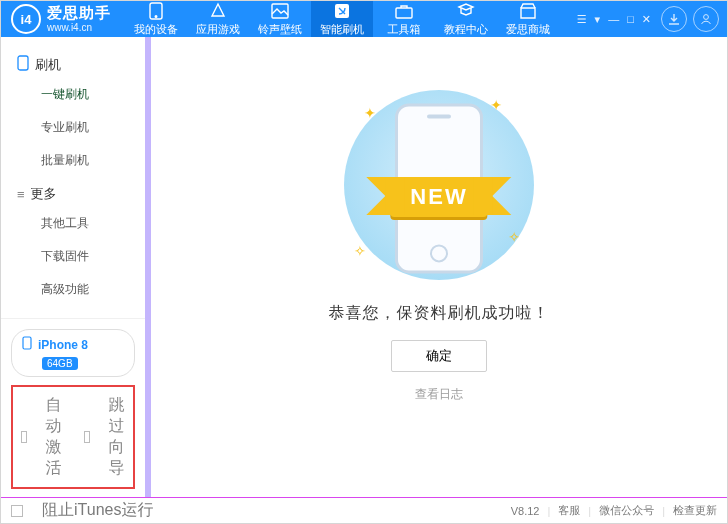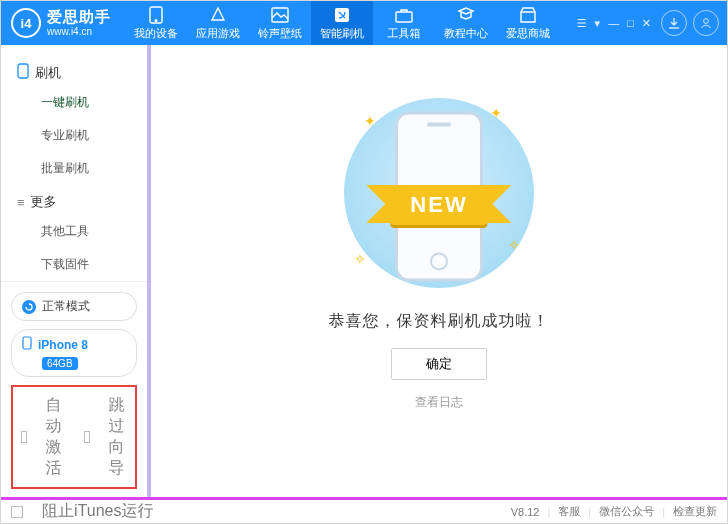--- a/index.html
+++ b/index.html
@@ -1,41 +1,41 @@
 <!DOCTYPE html>
 <html><head>
 <meta charset="utf-8">
 <style>
   * { box-sizing: border-box; margin: 0; padding: 0; }
   body { font-family: "Microsoft YaHei", Arial, sans-serif; width: 728px; height: 524px; overflow: hidden; background: #fff; font-size: 12px; color: #333; }
   .app { display: flex; flex-direction: column; height: 100%; border: 1px solid #d6d6d6; }
 
   
-  .titlebar { background: #1f8fff; color: #fff; height: 44px; display: flex; align-items: center; padding: 0 8px 0 6px; }
+  .titlebar { background: #1f8fff; color: #fff; height: 36px; display: flex; align-items: center; padding: 0 8px 0 6px; }
   .logo-wrap { display: flex; align-items: center; gap: 6px; padding-left: 4px; padding-right: 14px; }
   .logo-circle { width: 30px; height: 30px; border: 2px solid #fff; border-radius: 50%; position: relative; display: flex; align-items: center; justify-content: center; font-weight: bold; color: #fff; font-size: 13px; }
   .logo-text { display: flex; flex-direction: column; line-height: 1.1; }
   .logo-text .brand { font-size: 15px; font-weight: bold; letter-spacing: 1px; }
   .logo-text .site { font-size: 10px; opacity: .9; }
   .tabs { display: flex; align-self: stretch; }
   .tab { width: 62px; display: flex; flex-direction: column; align-items: center; justify-content: center; gap: 2px; font-size: 11px; cursor: pointer; color: #fff; }
   .tab.active { background: #0b74e0; }
   .tab .ticon { width: 18px; height: 18px; display: flex; align-items: center; justify-content: center; }
   .tab svg { stroke: #fff; fill: none; stroke-width: 1.4; }
   .title-actions { margin-left: auto; display: flex; align-items: center; gap: 10px; }
   .winbtns { display: flex; gap: 8px; font-size: 11px; color: #e6f1ff; }
   .winbtns span { cursor: pointer; }
   .round-btn { width: 26px; height: 26px; border: 1.5px solid #a7d3ff; border-radius: 50%; display: flex; align-items: center; justify-content: center; cursor: pointer; }
   .round-btn svg { stroke: #cfe7ff; fill: none; }
 
   
   .body { flex: 1; display: flex; overflow: hidden; }
 
   
-  .sidebar { width: 150px; border-right: 4px solid #c4b5fd; display: flex; flex-direction: column; background: #fff; }
+  .sidebar { width: 150px; border-right: 6px solid #c4b5fd; display: flex; flex-direction: column; background: #fff; }
   .side-scroll { flex: 1; overflow: hidden; padding-top: 10px; }
   .side-section-hd { display: flex; align-items: center; gap: 6px; padding: 8px 16px 4px; color: #333; font-size: 13px; }
   .side-section-hd .sicon { color: #1f8fff; }
   .side-items { display: flex; flex-direction: column; }
   .side-item { padding: 8px 16px 8px 40px; cursor: pointer; color: #555; font-size: 12px; }
   .side-item.active { color: #14532d; }
 
   .side-bottom { padding: 10px 10px 8px; display: flex; flex-direction: column; gap: 8px; border-top: 1px solid #f0f0f0; }
   .pill { border: 1px solid #dedede; border-radius: 18px; padding: 5px 10px; display: flex; align-items: center; gap: 6px; font-size: 12px; color: #444; cursor: default; }
   .pill .dot { width: 14px; height: 14px; border-radius: 50%; background: #1f8fff; display: flex; align-items: center; justify-content: center; }
@@ -60,21 +60,21 @@
   .ribbon::before { left: -24px; border-left-color: transparent; }
   .ribbon::after { right: -24px; border-right-color: transparent; }
   .spark { position: absolute; color: #f7c21b; font-size: 14px; }
   .s1 { top: 20px; left: 30px; } .s2 { top: 12px; right: 42px; } .s3 { bottom: 26px; left: 20px; } .s4 { bottom: 40px; right: 24px; }
 
   .success-msg { margin-top: 18px; font-size: 16px; color: #3a3a3a; letter-spacing: 1px; }
   .ok-btn { margin-top: 16px; border: 1px solid #d0d0d0; background: #fff; padding: 6px 34px; font-size: 13px; cursor: pointer; border-radius: 2px; }
   .log-link { margin-top: 14px; color: #9b9b9b; font-size: 12px; cursor: pointer; }
 
   
-  .statusbar { height: 26px; border-top: 3px solid #d946ef; display: flex; align-items: center; padding: 0 10px; font-size: 11px; color: #7a7a7a; background: #fff; }
+  .statusbar { height: 26px; border-top: 1px solid #d946ef; display: flex; align-items: center; padding: 0 10px; font-size: 11px; color: #7a7a7a; background: #fff; }
   .statusbar .chk { color: #7a7a7a; }
   .statusbar .right { margin-left: auto; display: flex; align-items: center; gap: 8px; }
   .statusbar .sep { color: #dcdcdc; }
   .statusbar .lnk { cursor: pointer; }
 </style>
 </head>
 <body>
 
 <div class="app">
 
@@ -196,28 +196,20 @@
           <span>更多</span>
         </div>
         <div class="side-items">
           <div class="side-item">其他工具</div>
           <div class="side-item">下载固件</div>
           <div class="side-item">高级功能</div>
         </div>
       </div>
 
       <div class="side-bottom">
-        <div class="pill">
-          <span class="dot">
-              <svg width="8" height="8" viewBox="0 0 8 8">
-                <path d="M4 1 A3 3 0 1 1 1 4" fill="none" stroke-width="1.3"></path>
-              </svg>
-            </span>
-          <span>正常模式</span>
-        </div>
         <div class="pill device">
           <div class="device-row">
             <span><svg width="10" height="14" viewBox="0 0 10 14">
                   <rect x="1" y="1" width="8" height="12" rx="1.5" fill="none" stroke="#1f8fff" stroke-width="1.2"></rect>
                 </svg></span>
             <span style="font-weight:600;">iPhone 8</span>
           </div>
           <span class="badge">64GB</span>
         </div>
         <div class="opts-box">

